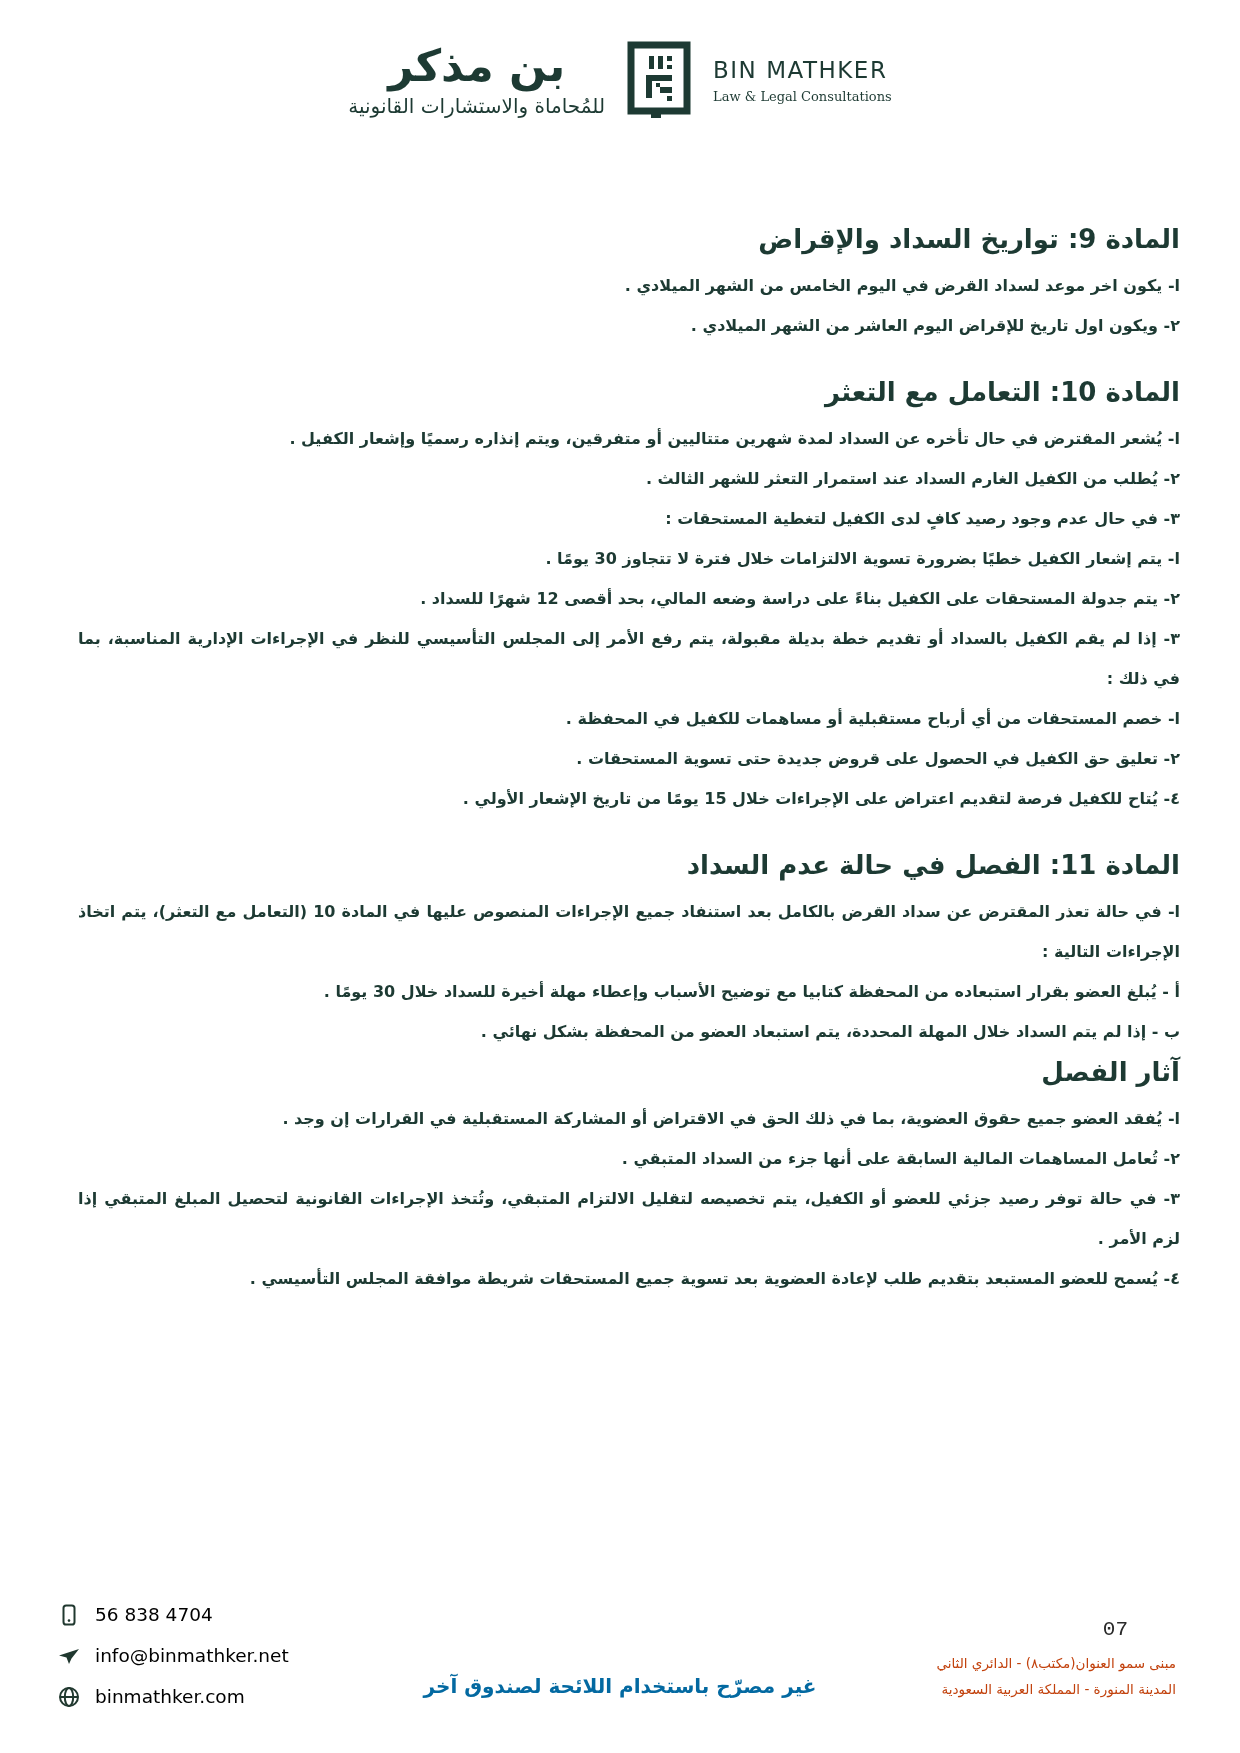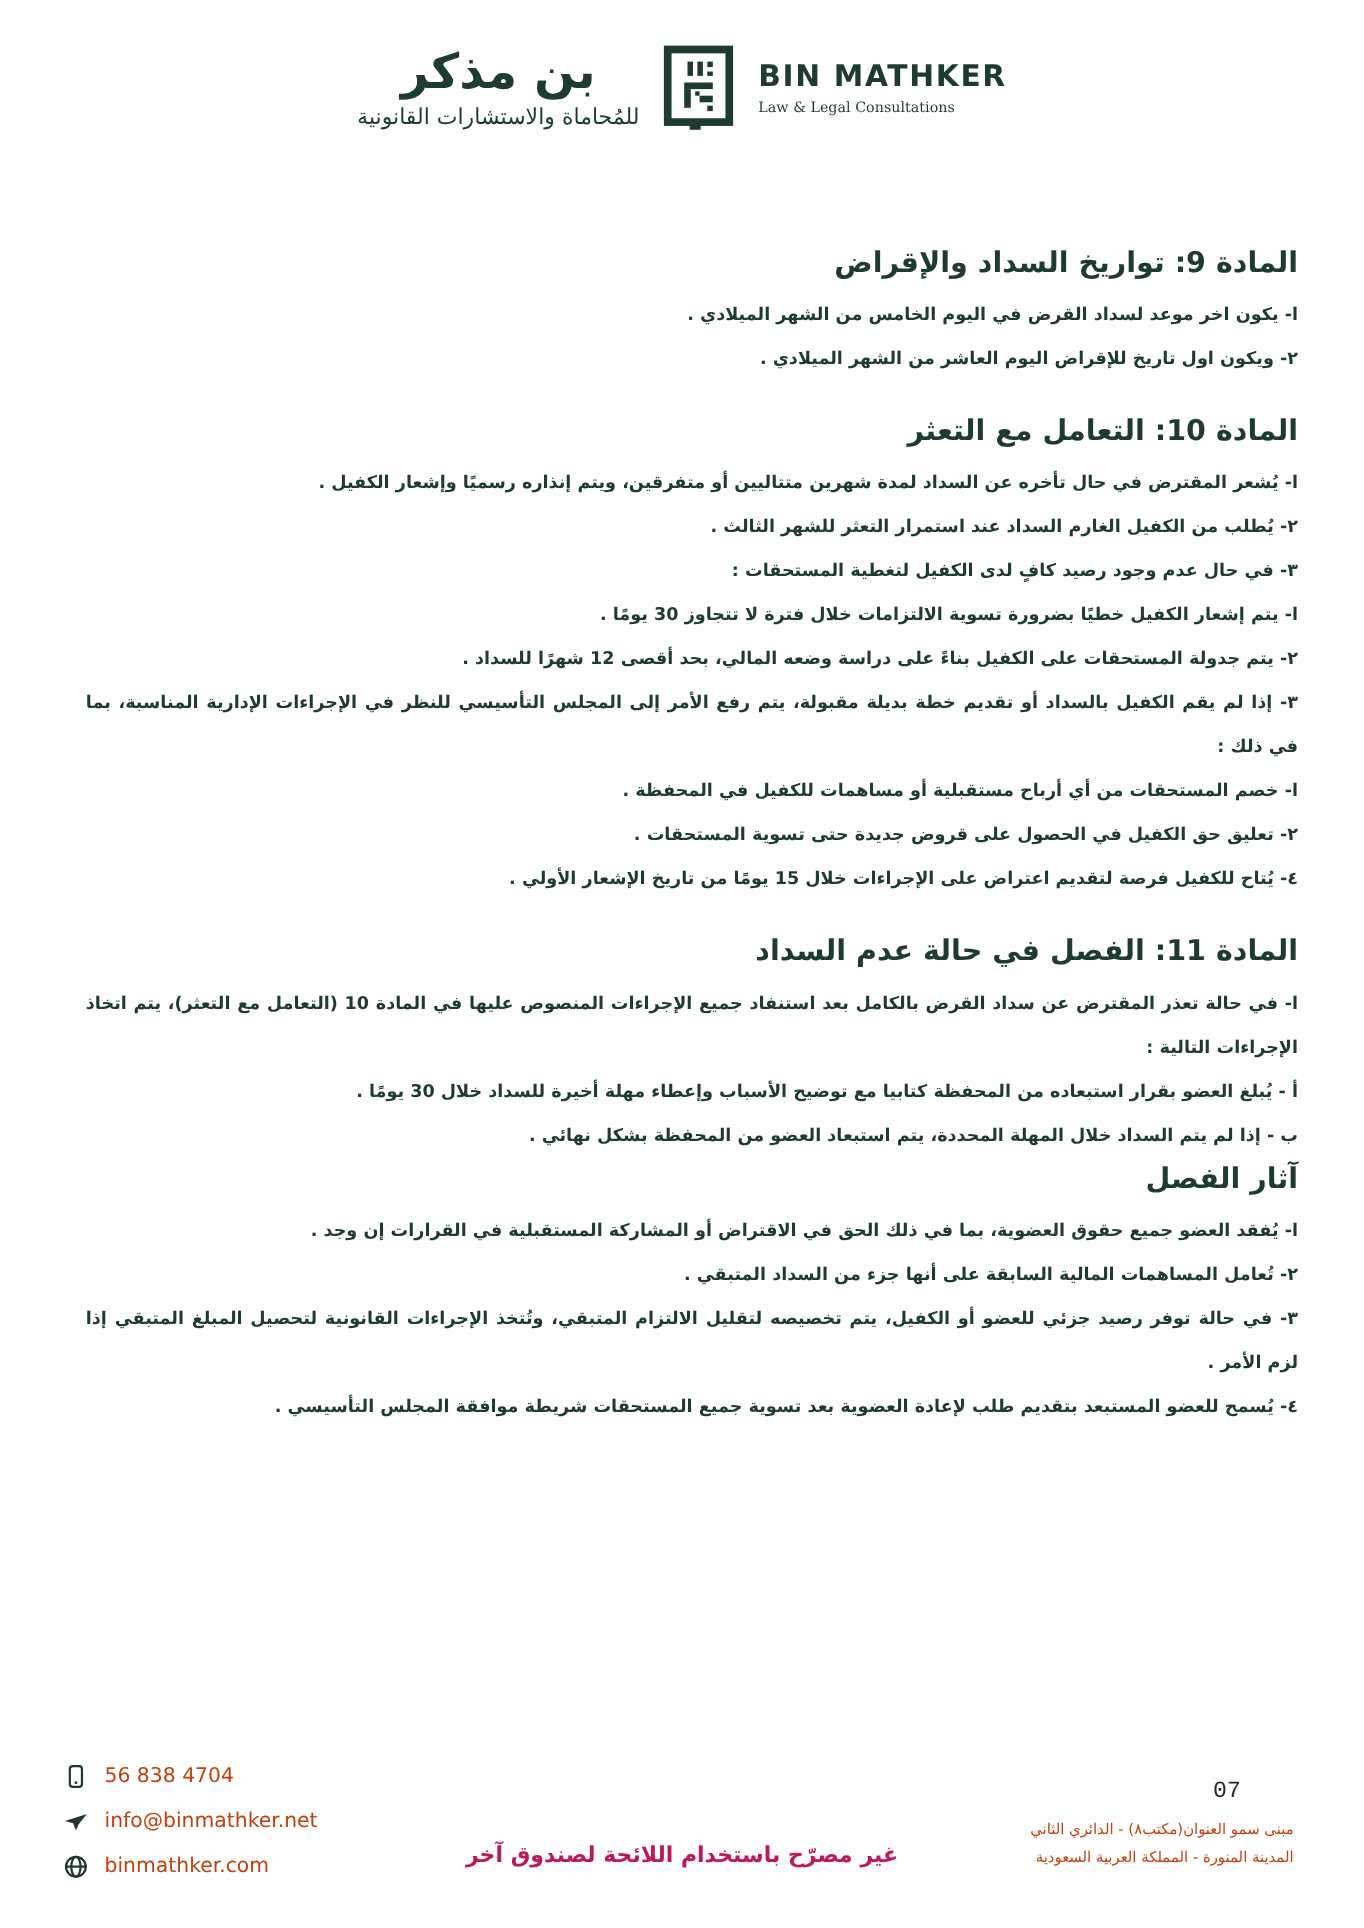--- a/index.html
+++ b/index.html
@@ -14,21 +14,21 @@
   
   .header {
     position: absolute; top: 40px; left: 0; right: 0;
     display: flex; justify-content: center; align-items: center; gap: 22px;
   }
   .brand-ar { text-align: center; }
   .brand-ar-title { font-size: 44px; font-weight: bold; line-height: 1.1; direction: rtl; }
   .brand-ar-sub { font-size: 20px; margin-top: 4px; direction: rtl; }
   .logo-mark { width: 64px; height: 80px; flex: 0 0 auto; }
   .brand-en { text-align: left; }
-  .brand-en-title { font-size: 27px; font-weight: bold; letter-spacing: 1.5px; }
+  .brand-en-title { font-size: 23px; font-weight: normal; letter-spacing: 1.5px; }
   .brand-en-sub { font-family: "DejaVu Serif", serif; font-size: 13px; margin-top: 6px; }
 
   
   .content {
     position: absolute; top: 207px; right: 60px; left: 78px;
     direction: rtl;
   }
   .article { margin-top: 26px; }
   .article:first-child { margin-top: 12px; }
   .article.tight { margin-top: 0; }
@@ -39,28 +39,28 @@
   .line {
     font-size: 16px; font-weight: bold;
     line-height: 40px;
     text-align: justify;
   }
 
   
   .footer-contact { position: absolute; top: 1594px; left: 58px; }
   .contact-row {
     display: flex; align-items: center; gap: 15px;
-    height: 41px; color: #c2410c; font-size: 18.5px;
+    height: 41px; color: #000000; font-size: 18.5px;
     direction: ltr;
   }
   .contact-icon { width: 22px; height: 22px; flex: 0 0 auto; }
   .watermark {
     position: absolute; top: 1674px; left: 0; width: 100%;
     text-align: center; direction: rtl;
-    color: #be185d; font-size: 20px; font-weight: bold;
+    color: #0369a1; font-size: 20px; font-weight: bold;
   }
   .page-number {
     position: absolute; top: 1618px; right: 112px;
     font-family: Liberation Mono, monospace; font-size: 21px; color: #2a2a2a;
   }
   .footer-address {
     position: absolute; top: 1650px; right: 64px;
     direction: rtl; text-align: right;
     font-size: 13.5px; line-height: 1.95; color: #c2410c;
   }

